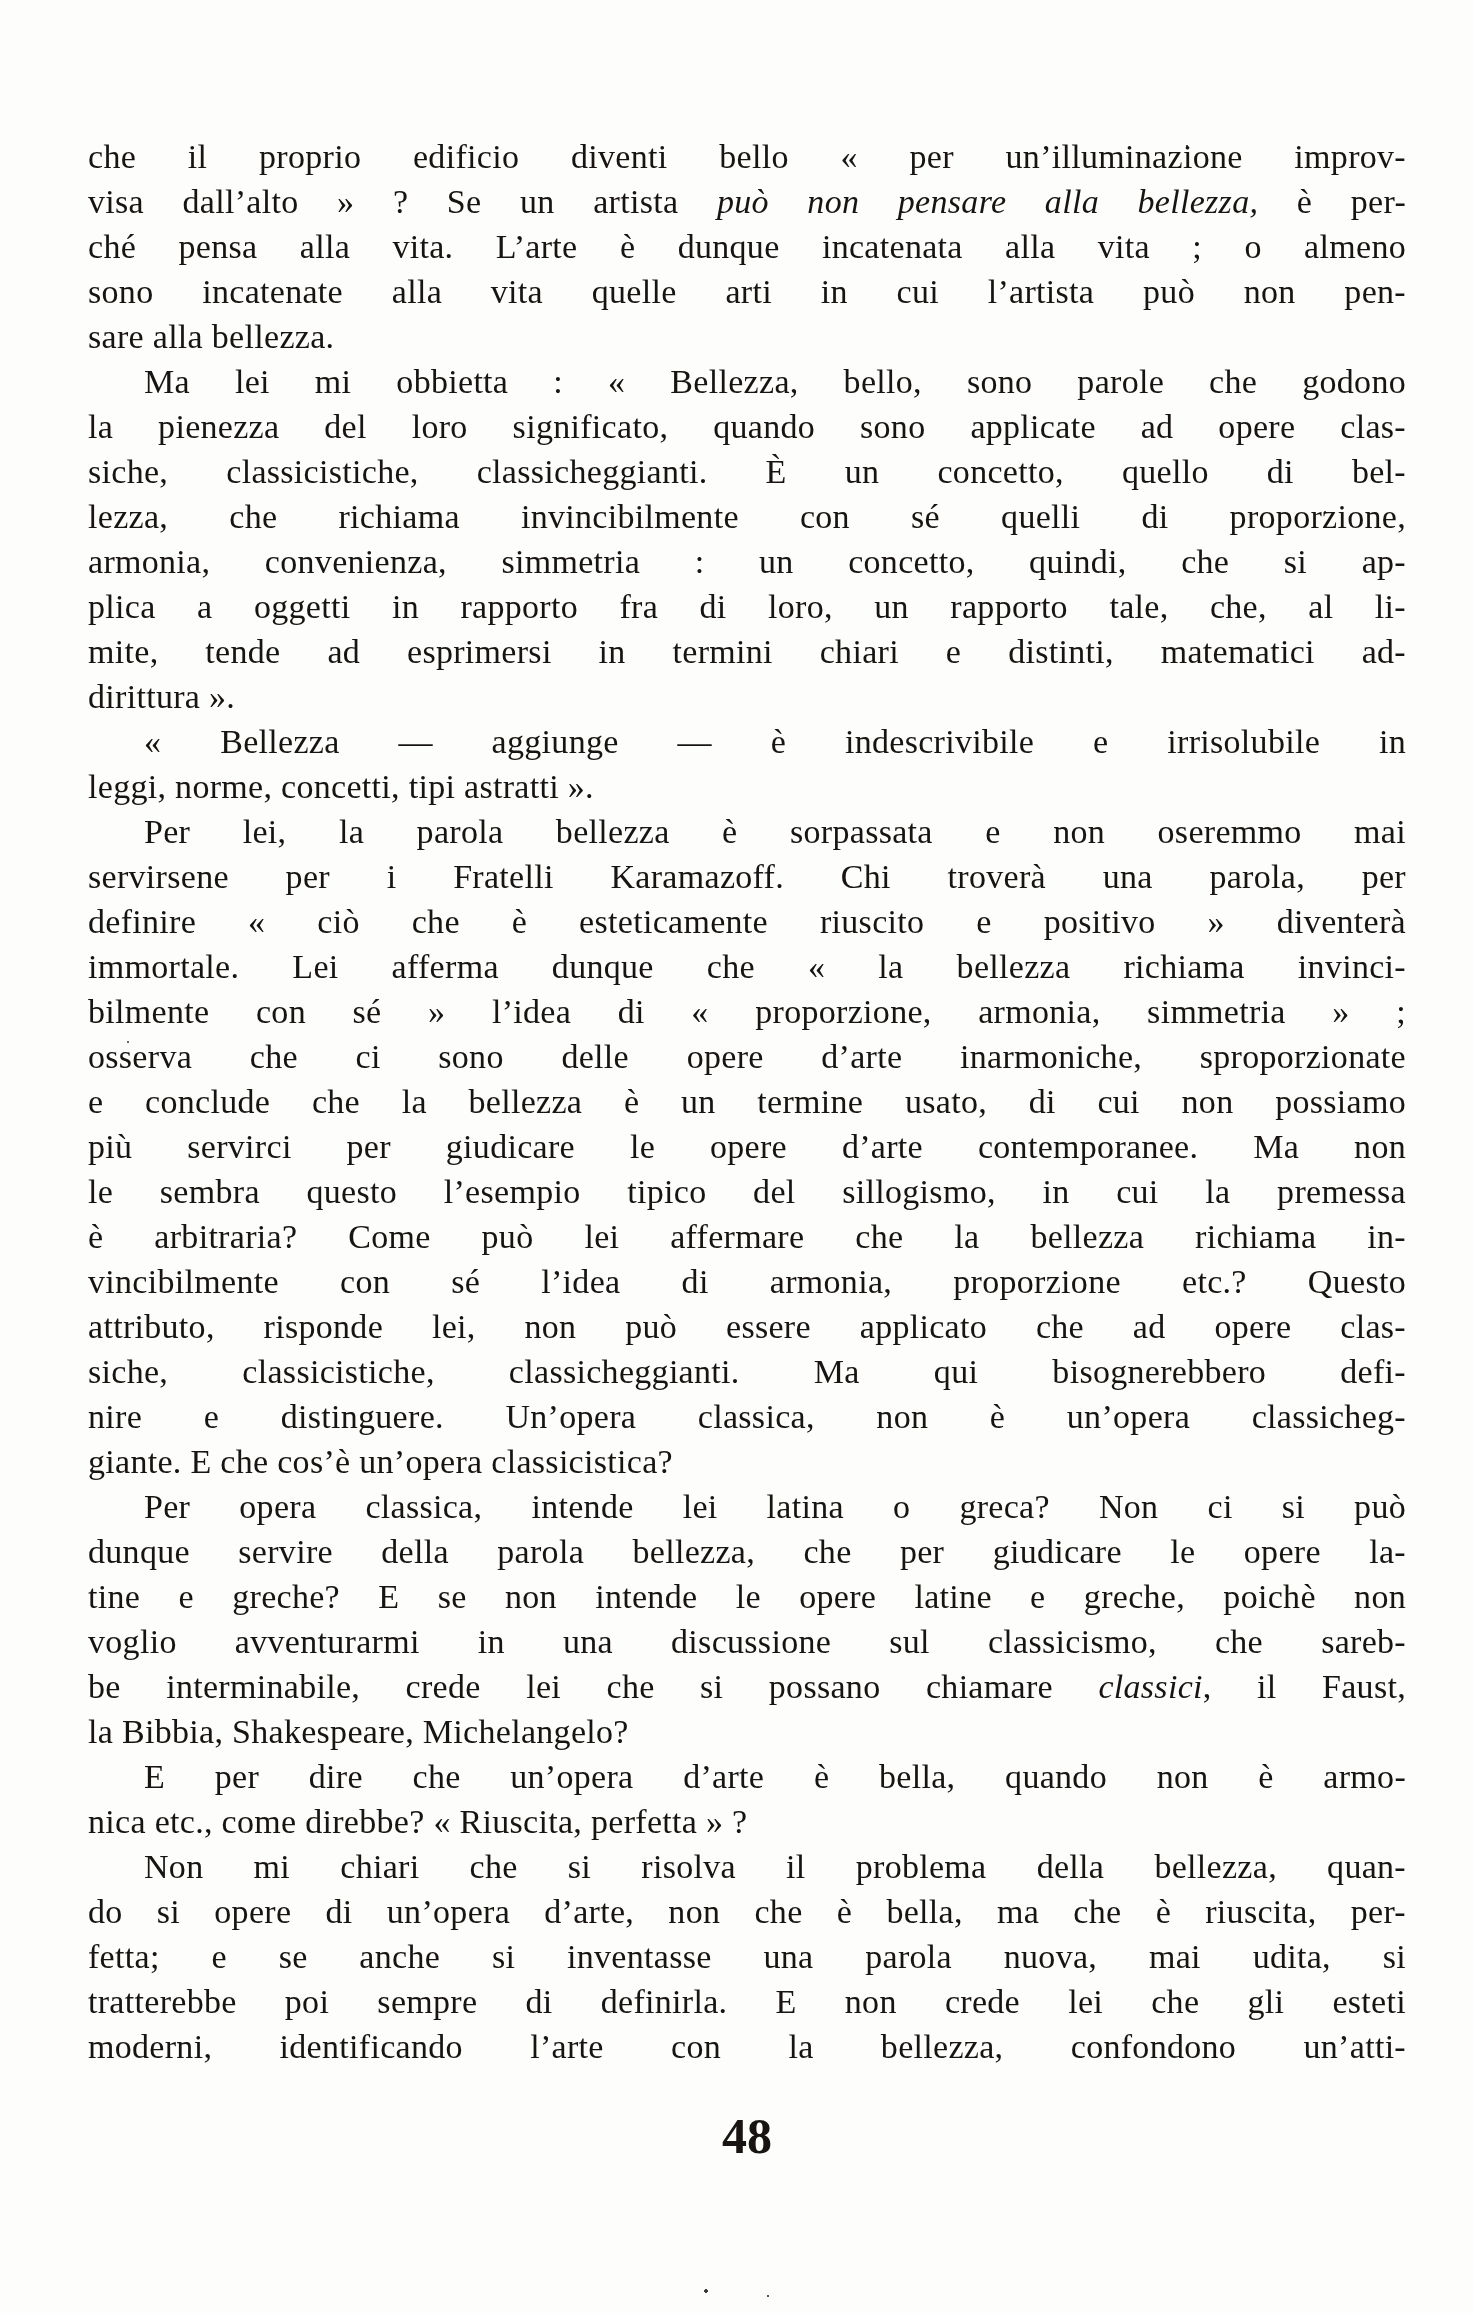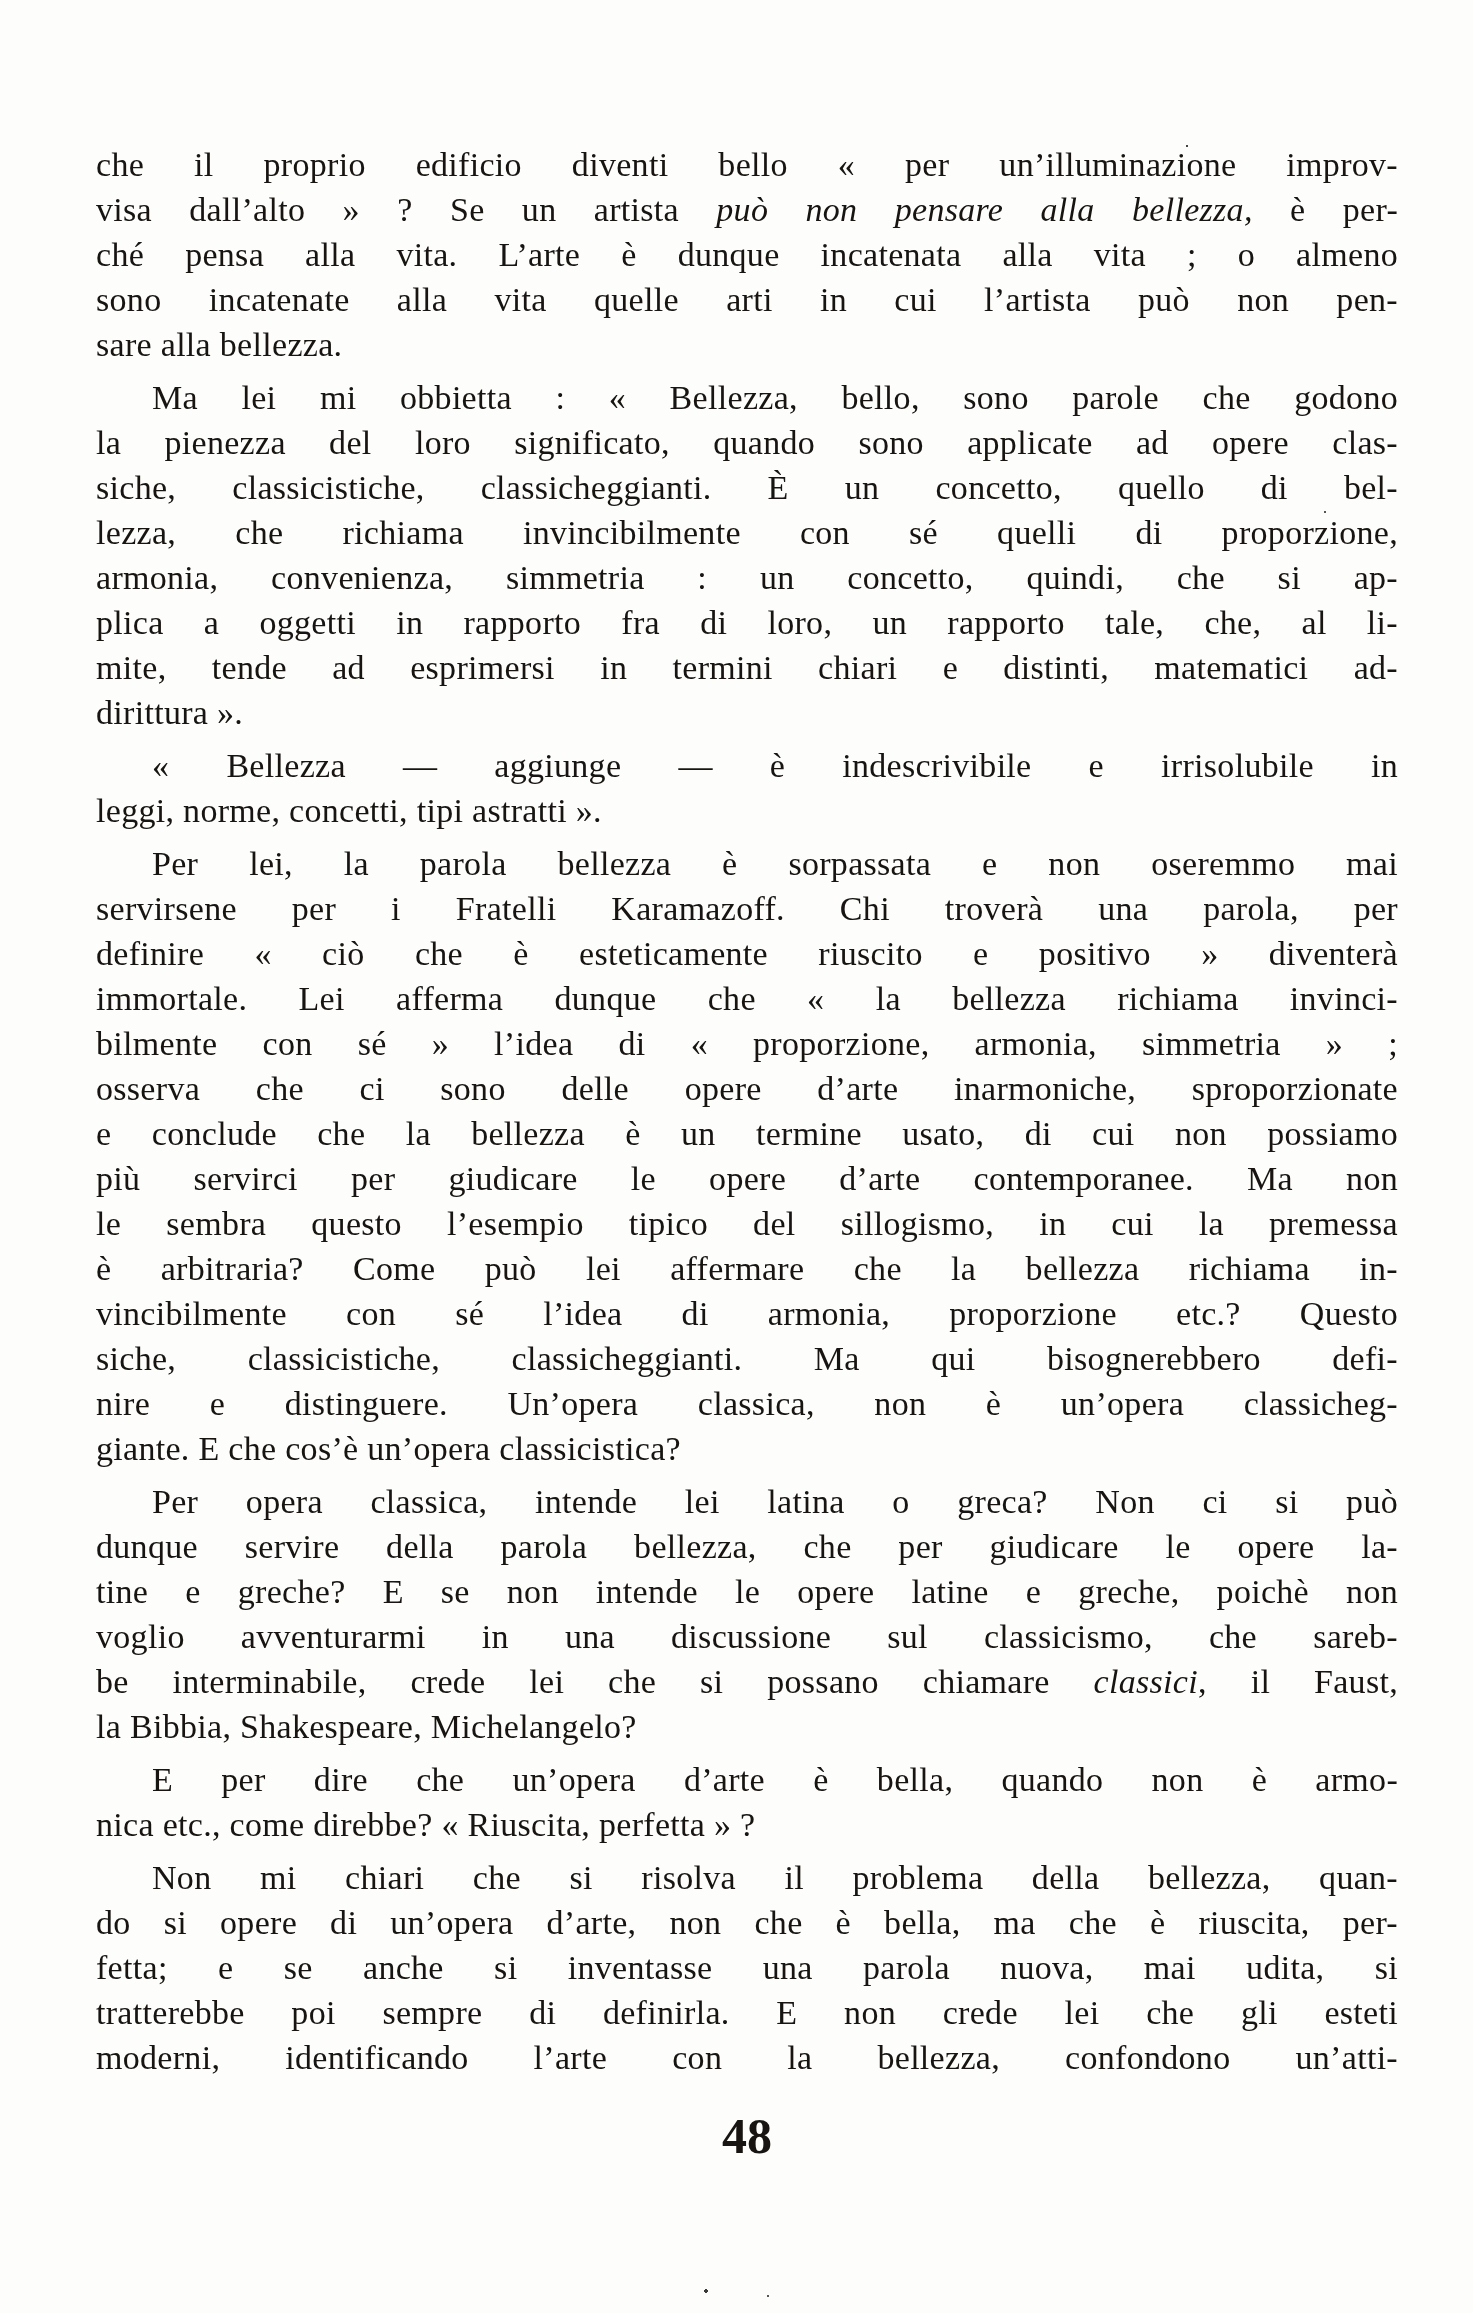--- a/index.html
+++ b/index.html
@@ -18,21 +18,21 @@
     font-family: "Liberation Serif", "DejaVu Serif", serif;
     color: #171411;
     overflow: hidden;
   }
   .text-block {
     position: absolute;
     left: 88px;
     top: 134px;
     width: 1318px;
   }
-  .para { margin: 8px; padding: 0; }
+  .para { margin: 0; padding: 0; }
   .line {
     font-size: 34px;
     line-height: 45px;
     height: 45px;
     letter-spacing: 0.3px;
     text-align: justify;
     text-align-last: justify;
     overflow: hidden;
   }
   .line.para-end {
@@ -84,20 +84,21 @@
         <div class="line"><span>servirsene per i Fratelli Karamazoff. Chi troverà una parola, per</span></div>
         <div class="line"><span>definire « ciò che è esteticamente riuscito e positivo » diventerà</span></div>
         <div class="line"><span>immortale. Lei afferma dunque che « la bellezza richiama invinci-</span></div>
         <div class="line"><span>bilmente con sé » l’idea di « proporzione, armonia, simmetria » ;</span></div>
         <div class="line"><span>osserva che ci sono delle opere d’arte inarmoniche, sproporzionate</span></div>
         <div class="line"><span>e conclude che la bellezza è un termine usato, di cui non possiamo</span></div>
         <div class="line"><span>più servirci per giudicare le opere d’arte contemporanee. Ma non</span></div>
         <div class="line"><span>le sembra questo l’esempio tipico del sillogismo, in cui la premessa</span></div>
         <div class="line"><span>è arbitraria? Come può lei affermare che la bellezza richiama in-</span></div>
         <div class="line"><span>vincibilmente con sé l’idea di armonia, proporzione etc.? Questo</span></div>
+        <div class="line"><span>attributo, risponde lei, non può essere applicato che ad opere clas-</span></div>
         <div class="line"><span>siche, classicistiche, classicheggianti. Ma qui bisognerebbero defi-</span></div>
         <div class="line"><span>nire e distinguere. Un’opera classica, non è un’opera classicheg-</span></div>
         <div class="line para-end"><span>giante. E che cos’è un’opera classicistica?</span></div>
       </div>
       <div class="para">
         <div class="line first-indent"><span>Per opera classica, intende lei latina o greca? Non ci si può</span></div>
         <div class="line"><span>dunque servire della parola bellezza, che per giudicare le opere la-</span></div>
         <div class="line"><span>tine e greche? E se non intende le opere latine e greche, poichè non</span></div>
         <div class="line"><span>voglio avventurarmi in una discussione sul classicismo, che sareb-</span></div>
         <div class="line"><span>be interminabile, crede lei che si possano chiamare </span><i>classici</i><span>, il Faust,</span></div>

